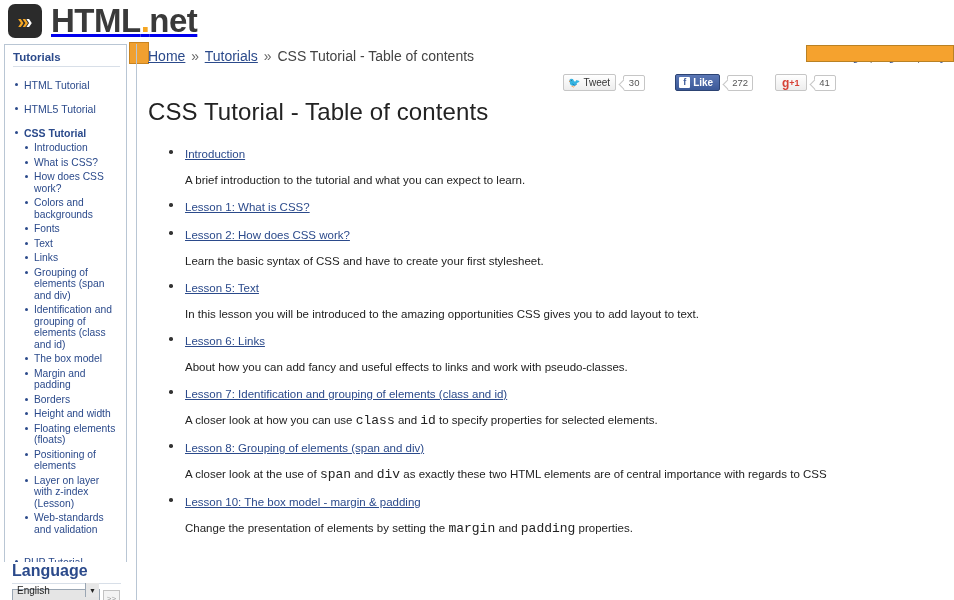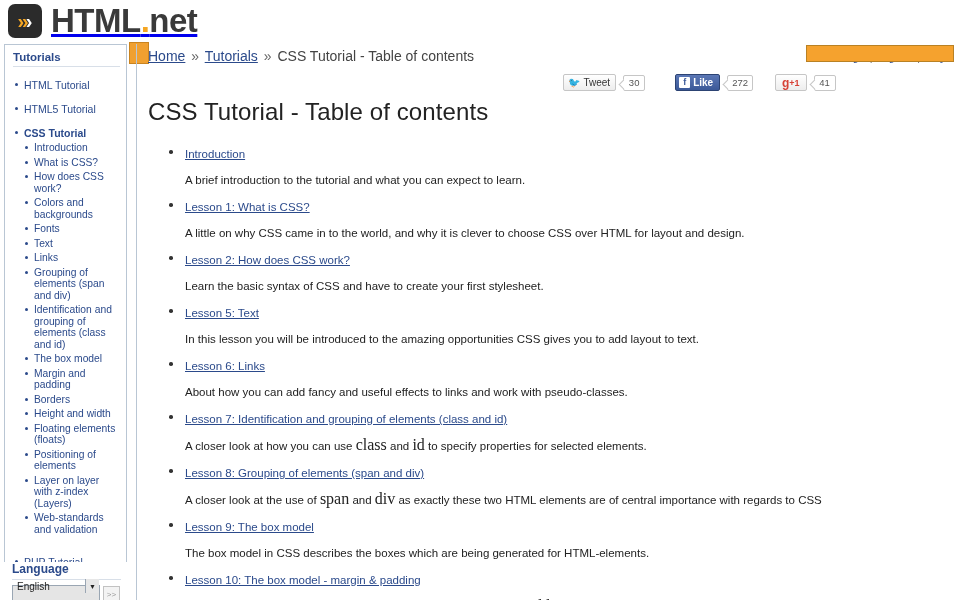--- a/index.html
+++ b/index.html
@@ -73,21 +73,21 @@
     width:3px; height:3px; border-radius:50%; background:#2b4a8b;
   }
   ul.nav ul > li > a { color:#2b4a8b; text-decoration:none; font-size:10.3px; }
   .nav-gap { height:5px; }
 
   #language-box {
     position:absolute; left:4px; top:562px; width:123px;
     padding:0 6px 0 8px; background:#fff;
   }
   .lang-heading {
-    font-size:12px; font-weight:bold; color:#2b4a8b;
+    font-size:16px; font-weight:bold; color:#2b4a8b;
     padding-bottom:3px; border-bottom:1px solid #d8dfe8; margin-bottom:5px;
   }
   .lang-row { display:flex; align-items:center; gap:3px; }
   .lang-select {
     width:88px; height:16px; border:1px solid #9aa6b3; background:#e5e5e5;
     font-size:10px; color:#222; display:flex; align-items:center;
     justify-content:space-between; padding:0 0 16px 4px; font-family:"Liberation Sans",sans-serif;
   }
   .lang-select .arrow {
     width:14px; height:14px; border-left:1px solid #9aa6b3; background:#e7e7e7;
@@ -171,21 +171,21 @@
     content:""; position:absolute; left:-9px; top:6px;
     width:3.5px; height:3.5px; border-radius:50%; background:#333;
   }
   ul#toc a.toc-link {
     color:#2b4a8b; font-size:11.5px; text-decoration:underline;
   }
   ul#toc .toc-desc {
     display:block; margin-top:11px; font-size:11.5px; color:#222; line-height:14px;
   }
   ul#toc .toc-desc code {
-    font-family:Liberation Serif, serif; font-size:16px; color:#222;
+    font-family:Liberation Mono, monospace; font-size:13px; color:#222;
   }
 </style>
 </head>
 <body>
 
 <div id="page">
 
   <div id="topbar">
 
     <a id="logo" href="#">
@@ -239,21 +239,21 @@
             <li><a href="#">Text</a></li>
             <li><a href="#">Links</a></li>
             <li><a href="#">Grouping of elements (span and div)</a></li>
             <li><a href="#">Identification and grouping of elements (class and id)</a></li>
             <li><a href="#">The box model</a></li>
             <li><a href="#">Margin and padding</a></li>
             <li><a href="#">Borders</a></li>
             <li><a href="#">Height and width</a></li>
             <li><a href="#">Floating elements (floats)</a></li>
             <li><a href="#">Positioning of elements</a></li>
-            <li><a href="#">Layer on layer with z-index (Layers)</a></li>
+            <li><a href="#">Layer on layer with z-index (Lesson)</a></li>
             <li><a href="#">Web-standards and validation</a></li>
           </ul><div class="nav-gap"></div></li>
         <li><a href="#">PHP Tutorial</a></li>
         <li><a href="#">ASP Tutorial</a></li>
         <li><a href="#">JavaScript Tutorial</a></li>
       </ul>
   </div>
   <div id="side-divider"></div>
 
   <div id="language-box">
@@ -290,24 +290,23 @@
         <span class="gp-plus">+1</span>
       </div>
       <div class="count-bubble">41</div>
     </div>
   </div>
 
   <div id="content">
     <h1 id="page-title">CSS Tutorial - Table of contents</h1>
     <ul id="toc">
         <li><a href="#" class="toc-link">Introduction</a><span class="toc-desc"><span>A brief introduction to the tutorial and what you can expect to learn.</span></span></li>
-        <li><a href="#" class="toc-link">Lesson 1: What is CSS?</a><span class="toc-desc"><span>A little on why CSS came in to the world, and why it is clever to choose CSS over HTML for layout and design.</span></span></li>
+        <li><a href="#" class="toc-link">Lesson 1: What is CSS?</a></li>
         <li><a href="#" class="toc-link">Lesson 2: How does CSS work?</a><span class="toc-desc"><span>Learn the basic syntax of CSS and have to create your first stylesheet.</span></span></li>
         <li><a href="#" class="toc-link">Lesson 5: Text</a><span class="toc-desc"><span>In this lesson you will be introduced to the amazing opportunities CSS gives you to add layout to text.</span></span></li>
         <li><a href="#" class="toc-link">Lesson 6: Links</a><span class="toc-desc"><span>About how you can add fancy and useful effects to links and work with pseudo-classes.</span></span></li>
         <li><a href="#" class="toc-link">Lesson 7: Identification and grouping of elements (class and id)</a><span class="toc-desc"><span>A closer look at how you can use </span><code>class</code><span> and </span><code>id</code><span> to specify properties for selected elements.</span></span></li>
         <li><a href="#" class="toc-link">Lesson 8: Grouping of elements (span and div)</a><span class="toc-desc"><span>A closer look at the use of </span><code>span</code><span> and </span><code>div</code><span> as exactly these two HTML elements are of central importance with regards to CSS</span></span></li>
-        <li><a href="#" class="toc-link">Lesson 9: The box model</a><span class="toc-desc"><span>The box model in CSS describes the boxes which are being generated for HTML-elements.</span></span></li>
         <li><a href="#" class="toc-link">Lesson 10: The box model - margin &amp; padding</a><span class="toc-desc"><span>Change the presentation of elements by setting the </span><code>margin</code><span> and </span><code>padding</code><span> properties.</span></span></li>
       </ul>
   </div>
 
 </div>
 
 </body></html>

